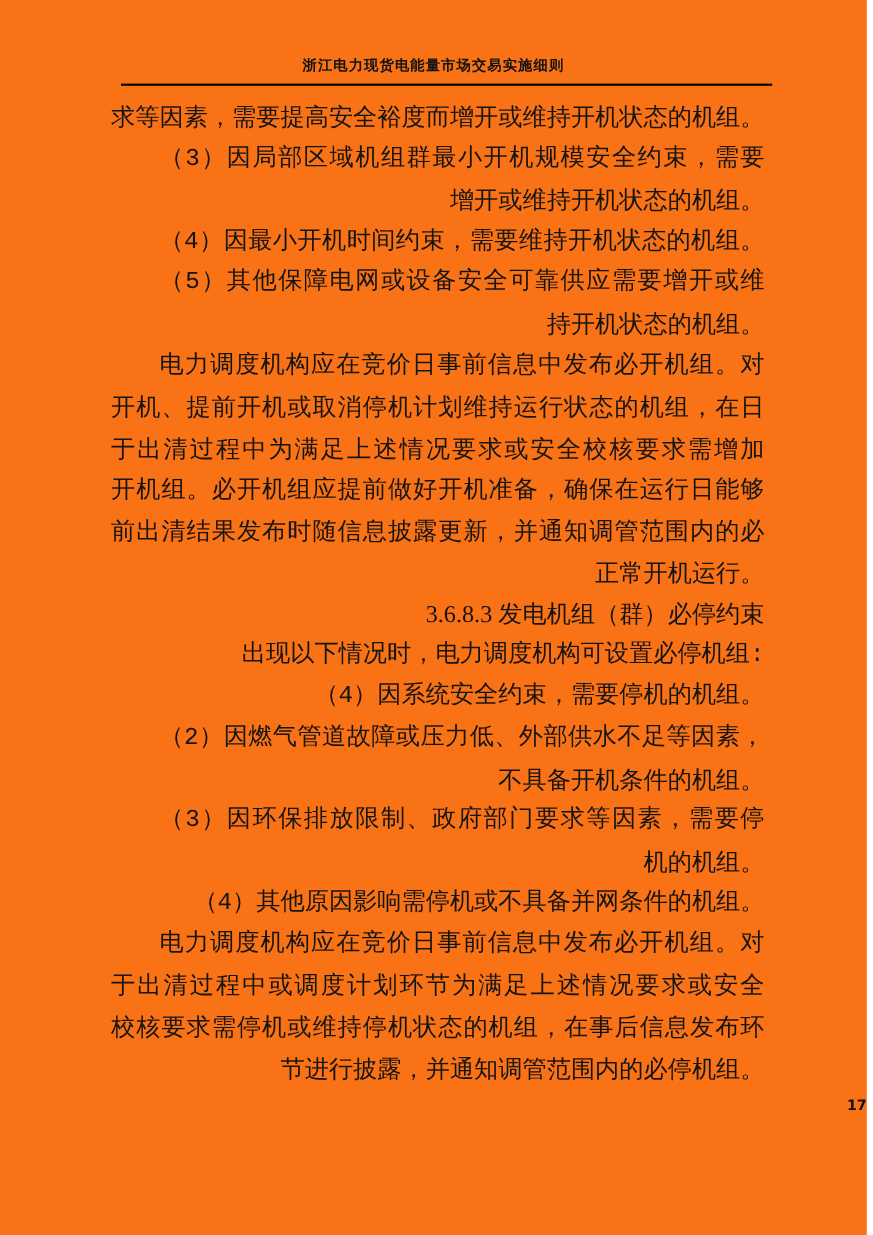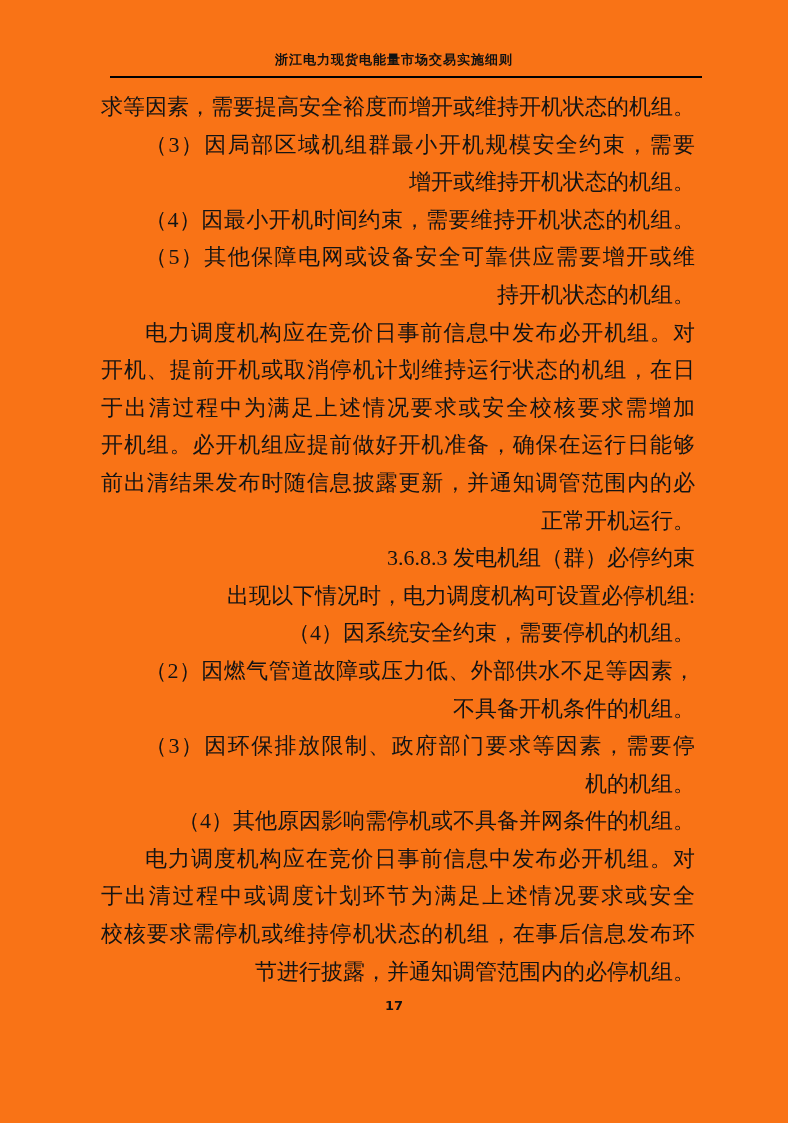--- a/index.html
+++ b/index.html
@@ -34,27 +34,27 @@
   .doc-body {
     position: absolute;
     top: 88px;
     left: 101px;
     width: 594px;
     font-size: 22px;
     line-height: 37.6px;
   }
   .line { text-align: right; white-space: normal; }
   .line.j { text-align: justify; text-align-last: justify; }
-  .line.i { text-indent: 2em; }
+  .line.i { text-indent: 2em; font-family: Liberation Mono, monospace; }
   .page-number {
     position: absolute;
     top: 998px;
     left: 0;
     width: 100%;
-    text-align: center;
+    text-align: right;
     font-size: 13px;
     font-weight: 600;
     font-family: "DejaVu Sans", "Liberation Sans", sans-serif;
     color: #111;
   }
 </style>
 </head>
 <body>
 
 <div class="page">

